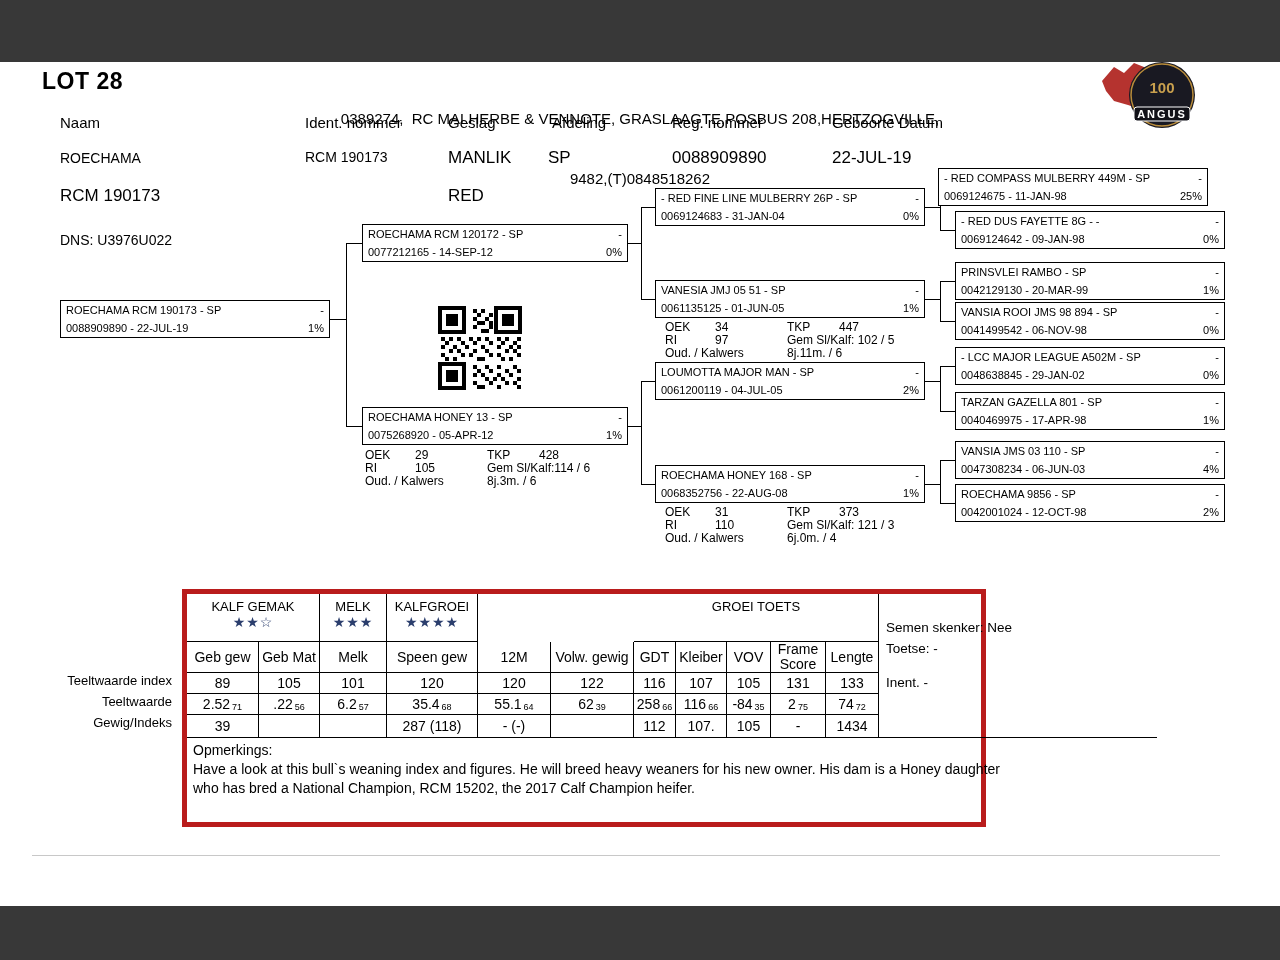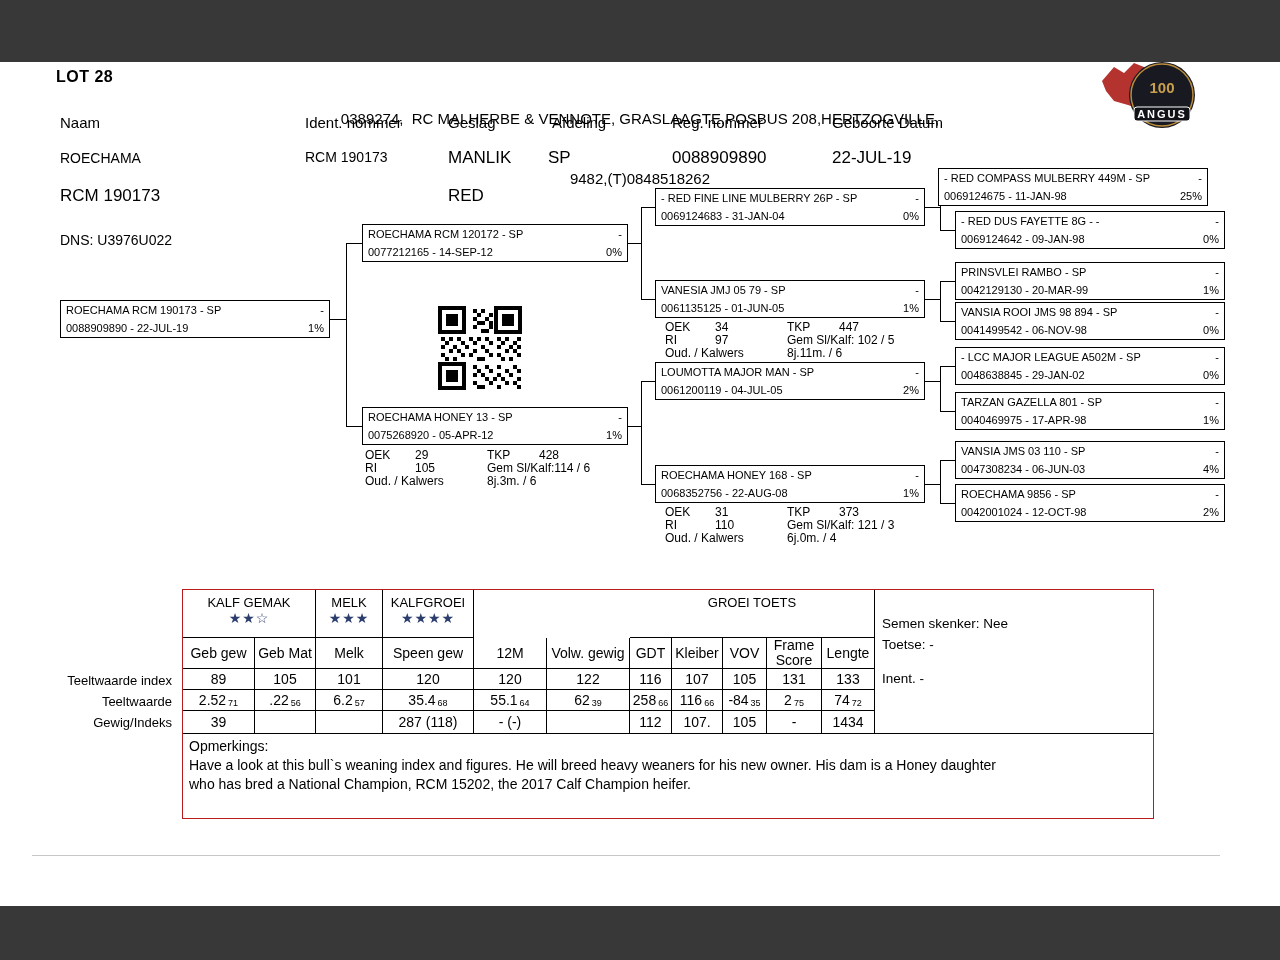--- a/index.html
+++ b/index.html
@@ -1,38 +1,38 @@
 <!DOCTYPE html>
 <html><head>
 <meta charset="utf-8">
 <style>
   html,body{margin:0;padding:0}
   body{width:1280px;height:960px;font-family:"Liberation Sans",sans-serif;background:#fff;color:#000}
   .screen{position:relative;width:1280px;height:960px;background:#fff;overflow:hidden}
   .bar{position:absolute;left:0;width:1280px;background:#383838}
   .bar.top{top:0;height:62px}
   .bar.bottom{top:906px;height:54px}
-  .lot{position:absolute;left:56px;top:68px;font-size:16px;font-weight:700;letter-spacing:.5px}
+  .lot{position:absolute;left:42px;top:68px;font-size:23px;font-weight:700;letter-spacing:.5px}
   .breeder{position:absolute;left:165px;top:69px;width:950px;text-align:center;font-size:15px;line-height:20px;white-space:pre-wrap}
   .flabel{position:absolute;font-size:15px}
   .fval15{position:absolute;font-size:14px}
   .fval17{position:absolute;font-size:17px}
   .pbox{position:absolute;height:38px;border:1px solid #000;background:#fff;padding:3px 5px;display:flex;flex-direction:column;justify-content:space-between;font-size:11px;box-sizing:border-box;overflow:hidden}
   .pline{display:flex;justify-content:space-between;white-space:nowrap}
   .stats{position:absolute;display:flex;font-size:12px;line-height:13px;white-space:nowrap}
   .stats .colA{width:122px}
   .stats .lab{display:inline-block;width:50px}
   .stats .labB{display:inline-block;width:52px}
   .qr{position:absolute;left:435px;top:303px}
   .connectors{position:absolute;left:0;top:0;pointer-events:none}
   .logo{position:absolute;left:1100px;top:57px}
-  .ttable{position:absolute;left:182px;top:589px;width:972px;display:grid;
+  .ttable{position:absolute;left:182px;top:589px;width:804px;display:grid;
     grid-template-columns:72px 61px 67px 91px 73px 83px 42px 51px 44px 55px 53px 278px;
     grid-template-rows:48px 31px 21px 21px 23px 84px;
-    border:1px solid #b91c1c;box-sizing:border-box;background:#fff}
+    border:5px solid #b91c1c;box-sizing:border-box;background:#fff}
   .tc{border-right:1px solid #000;border-bottom:1px solid #000;display:flex;align-items:center;justify-content:center;text-align:center;box-sizing:border-box;overflow:hidden}
   .gh{flex-direction:column;justify-content:flex-start;padding-top:5px;gap:1px}
   .gl{font-size:13px}
   .stars{font-size:14px;color:#2b3e6d;letter-spacing:1px;line-height:14px}
   .ch{font-size:14px;line-height:15px;padding:0 1px}
   .dv{font-size:14px}
   .acc{font-size:9px;position:relative;top:3px;margin-left:2px}
   .side-cell{position:relative;display:block;font-size:13.5px;border-right:none}
   .side-line{position:absolute;left:7px;white-space:nowrap}
   .opm{display:block;text-align:left;padding:3px 6px;font-size:14px;line-height:19px;border-right:none;border-bottom:none}
@@ -177,21 +177,21 @@
         <span>- RED FINE LINE MULBERRY 26P - SP</span>
         <span>-</span>
       </div>
     <div class="pline">
         <span>0069124683 - 31-JAN-04</span>
         <span>0%</span>
       </div>
   </div>
   <div class="pbox" style="left:655px;top:280px;width:270px">
     <div class="pline">
-        <span>VANESIA JMJ 05 79 - SP</span>
+        <span>VANESIA JMJ 05 51 - SP</span>
         <span>-</span>
       </div>
     <div class="pline">
         <span>0061135125 - 01-JUN-05</span>
         <span>1%</span>
       </div>
   </div>
   <div class="pbox" style="left:655px;top:362px;width:270px">
     <div class="pline">
         <span>LOUMOTTA MAJOR MAN - SP</span>

